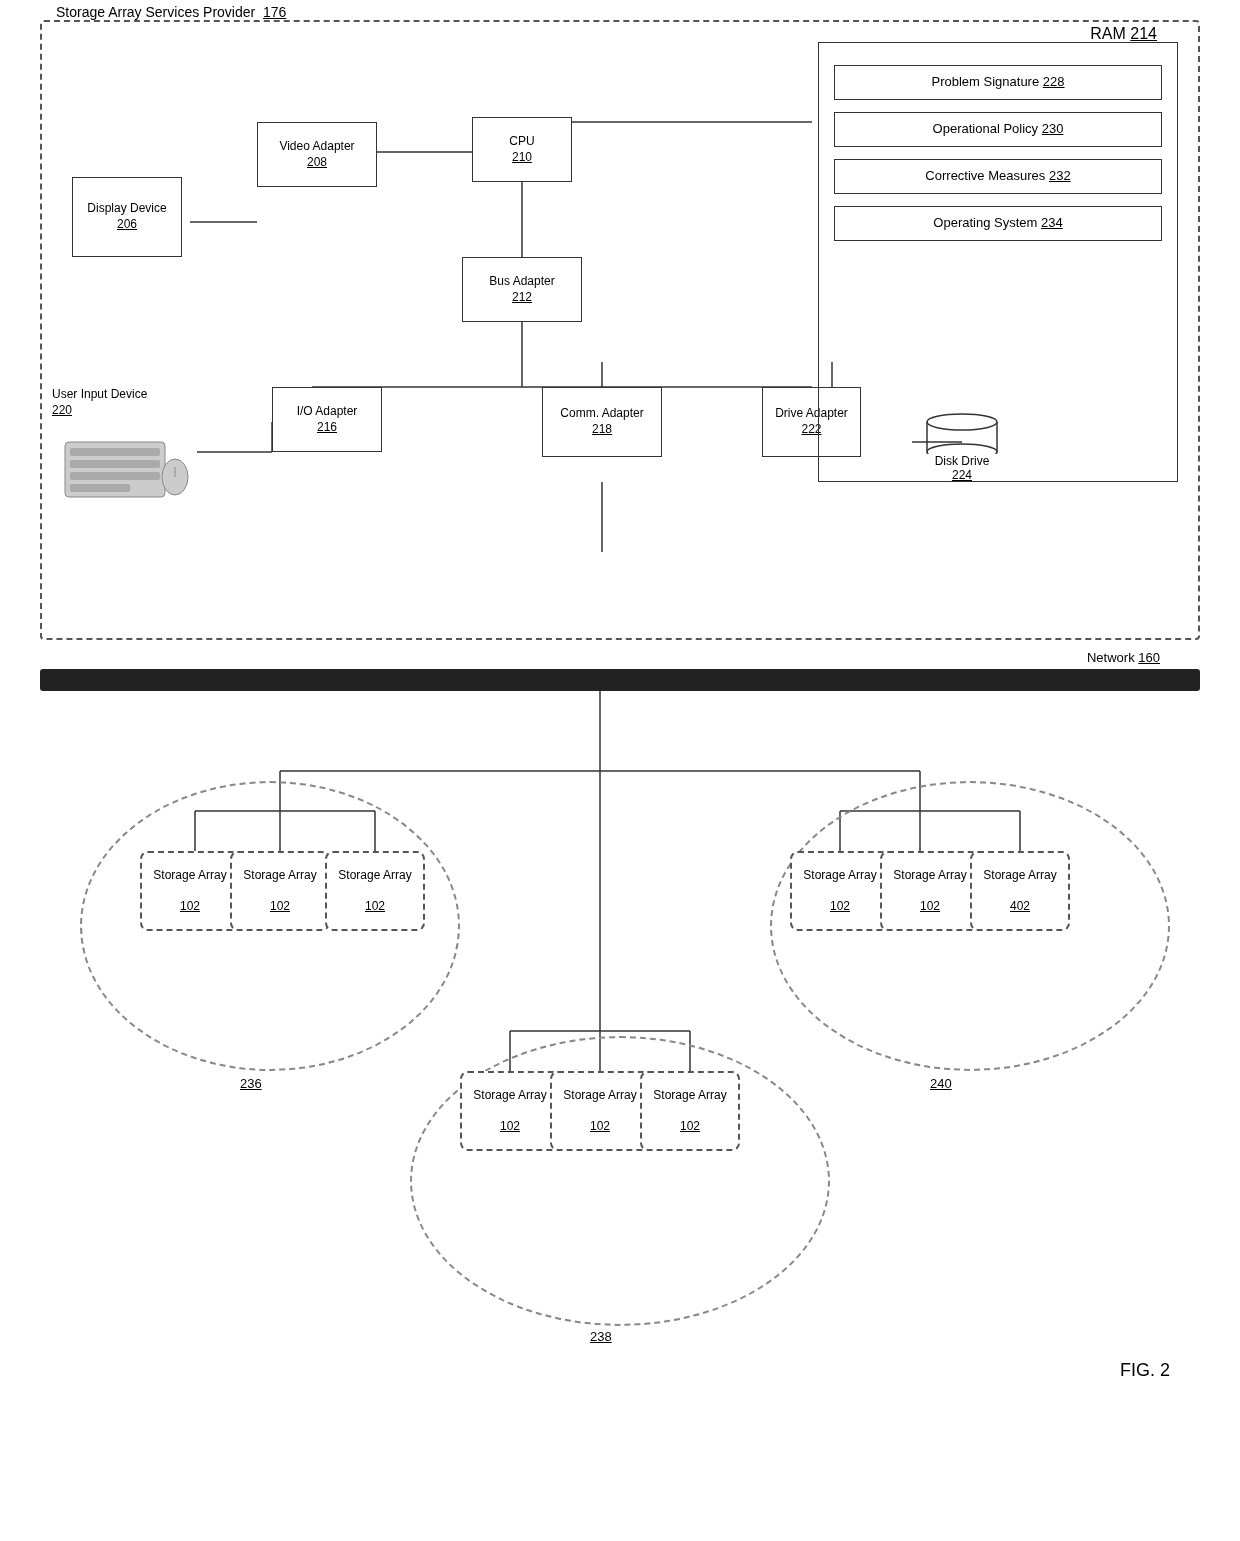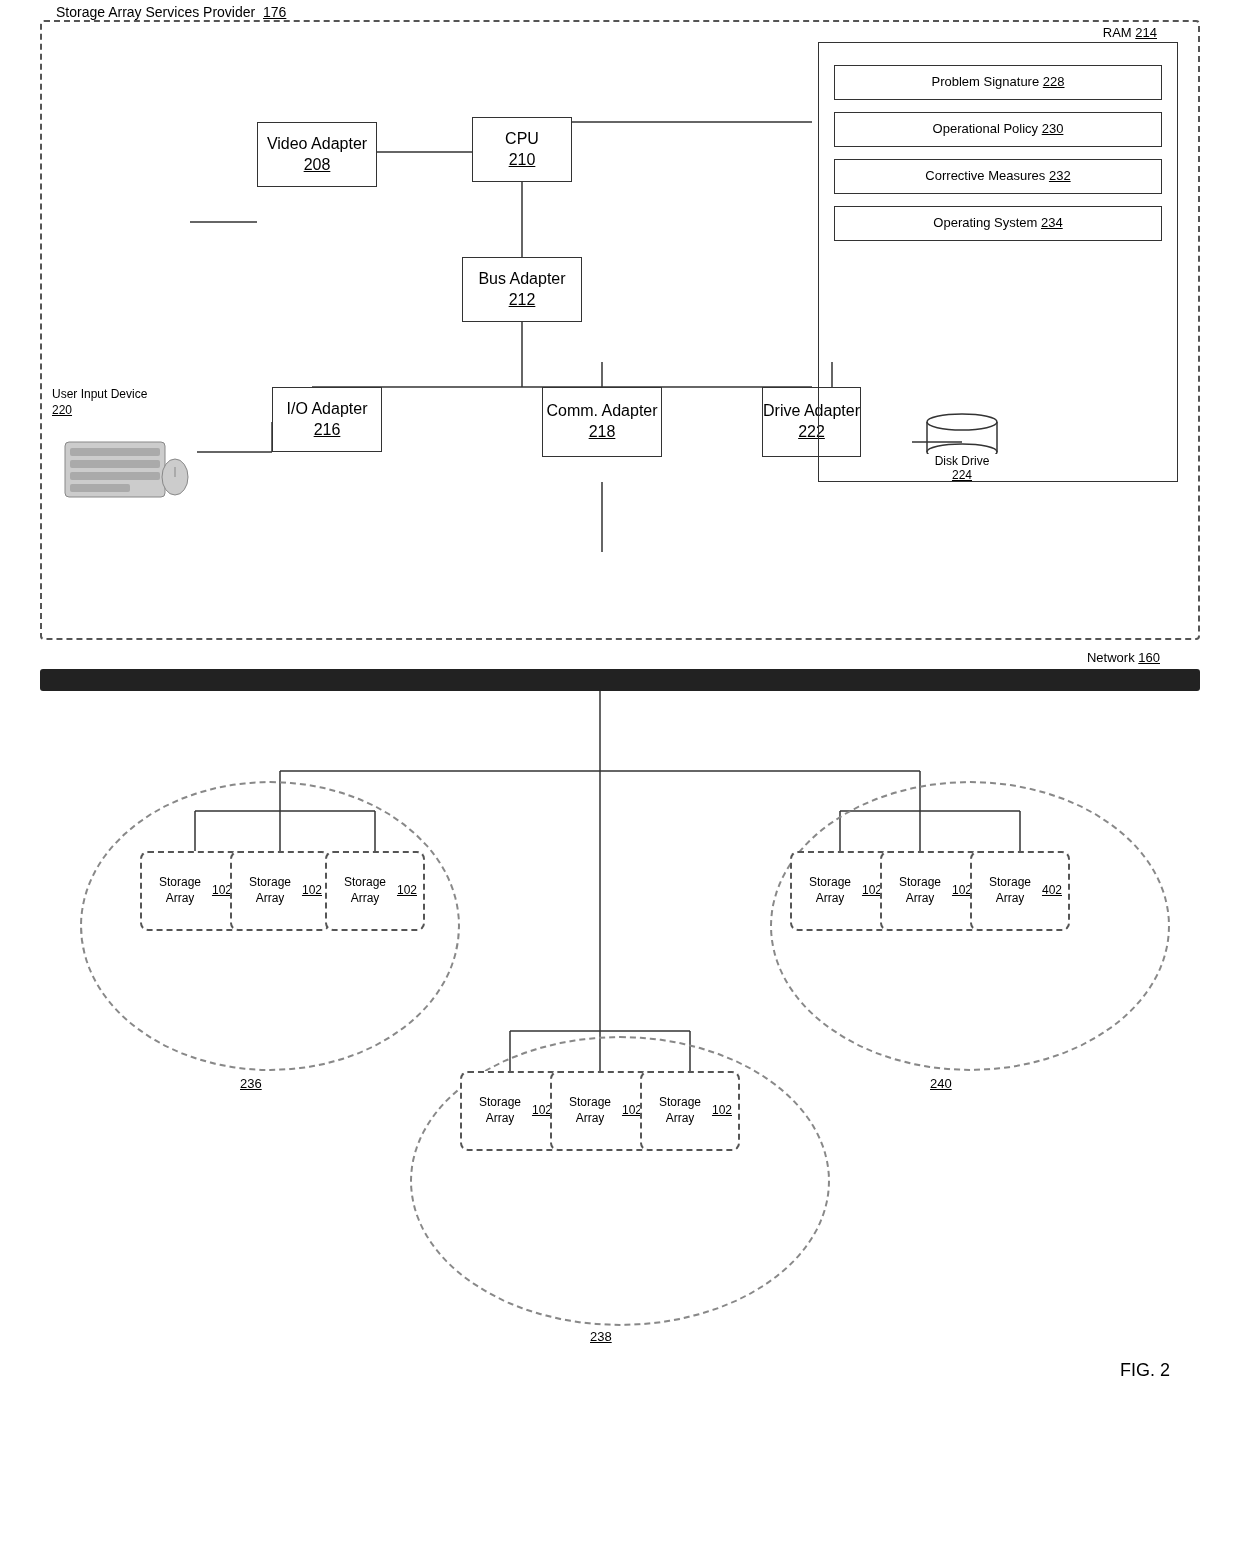--- a/index.html
+++ b/index.html
@@ -40,38 +40,38 @@
 
     
     .comp-box {
       border: 1.5px solid #333;
       background: #fff;
       display: flex;
       align-items: center;
       justify-content: center;
       text-align: center;
       position: absolute;
-      font-size: 16px;
+      font-size: 12px;
       line-height: 1.3;
     }
 
     
     .ram-box {
       border: 1.5px solid #333;
       position: absolute;
       right: 20px;
       top: 20px;
       width: 360px;
       height: 440px;
     }
     .ram-label {
       position: absolute;
       top: -18px;
       right: 20px;
-      font-size: 13px;
+      font-size: 16px;
       padding-left: 20px;
     }
     .ram-item {
       border: 1.5px solid #333;
       background: #fff;
       margin: 12px 15px;
       padding: 8px;
       text-align: center;
       font-size: 13px;
       line-height: 1.3;
@@ -123,21 +123,21 @@
       height: 100%;
       pointer-events: none;
     }
 
     
     .storage-node {
       border: 2px dashed #555;
       border-radius: 8px;
       position: absolute;
       display: flex;
-      flex-direction: row;
+      flex-direction: column;
       align-items: center;
       justify-content: center;
       text-align: center;
       font-size: 12px;
       line-height: 1.3;
       background: #fff;
       padding: 8px 6px;
       width: 100px;
       height: 80px;
     }
@@ -199,20 +199,26 @@
       <line x1="230" y1="430" x2="230" y2="400" stroke="#333" stroke-width="1.5"></line>
       <line x1="230" y1="400" x2="270" y2="400" stroke="#333" stroke-width="1.5"></line>
 
       <line x1="560" y1="340" x2="560" y2="365" stroke="#333" stroke-width="1.5"></line>
 
       <line x1="790" y1="340" x2="790" y2="365" stroke="#333" stroke-width="1.5"></line>
 
       <line x1="560" y1="460" x2="560" y2="530" stroke="#333" stroke-width="1.5"></line>
     </svg>
 
+    <div class="comp-box" style="left:30px; top:155px; width:110px; height:80px;">
+      <div>
+        <div>Display Device</div>
+        <div class="underline">206</div>
+      </div>
+    </div>
 
     <div class="comp-box" style="left:215px; top:100px; width:120px; height:65px;">
       <div>
         <div>Video Adapter</div>
         <div class="underline">208</div>
       </div>
     </div>
 
     <div class="comp-box" style="left:430px; top:95px; width:100px; height:65px;">
       <div>

